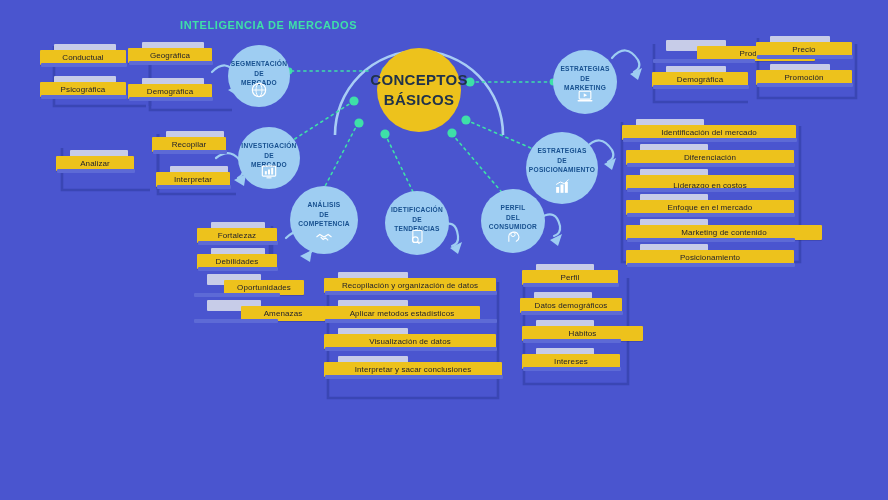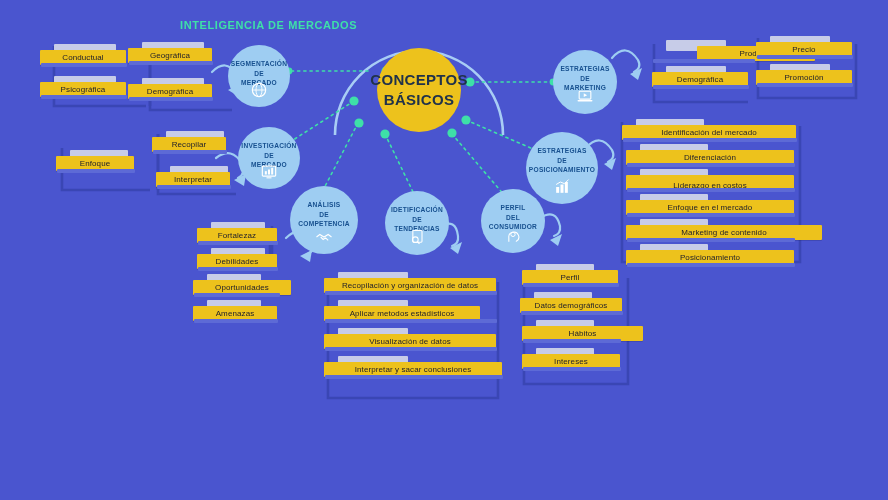--- a/index.html
+++ b/index.html
@@ -274,21 +274,21 @@
   <div class="card" style="left:152px;top:131px;">
     <div class="tab" style="width:58px;"></div>
     <div class="bar" style="width:74px;align-items:center;">
         <span>Recopilar</span>
       </div>
     <div class="shadow" style="width:74px;"></div>
   </div>
   <div class="card" style="left:56px;top:150px;">
     <div class="tab" style="width:58px;"></div>
     <div class="bar" style="width:78px;">
-        <span>Enfoque</span>
+        <span>Analizar</span>
       </div>
     <div class="shadow" style="width:78px;"></div>
   </div>
   <div class="card" style="left:156px;top:166px;">
     <div class="tab" style="width:58px;"></div>
     <div class="bar" style="width:74px;">
         <span>Interpretar</span>
       </div>
     <div class="shadow" style="width:74px;"></div>
   </div>
@@ -302,28 +302,28 @@
   </div>
   <div class="card" style="left:197px;top:248px;">
     <div class="tab" style="width:54px;"></div>
     <div class="bar" style="width:80px;">
         <span>Debilidades</span>
       </div>
     <div class="shadow" style="width:80px;"></div>
   </div>
   <div class="card" style="left:193px;top:274px;">
     <div class="tab" style="width:54px;"></div>
-    <div class="bar" style="width:98px;">
+    <div class="bar" style="width:80px;margin-left:31px;">
         <span>Oportunidades</span>
       </div>
     <div class="shadow" style="width:86px;"></div>
   </div>
   <div class="card" style="left:193px;top:300px;">
     <div class="tab" style="width:54px;"></div>
-    <div class="bar" style="width:84px;">
+    <div class="bar" style="width:84px;margin-left:48px;">
         <span>Amenazas</span>
       </div>
     <div class="shadow" style="width:84px;"></div>
   </div>
 
   <div class="card" style="left:324px;top:272px;">
     <div class="tab" style="width:70px;"></div>
     <div class="bar" style="width:172px;">
         <span>Recopilación y organización de datos</span>
       </div>

